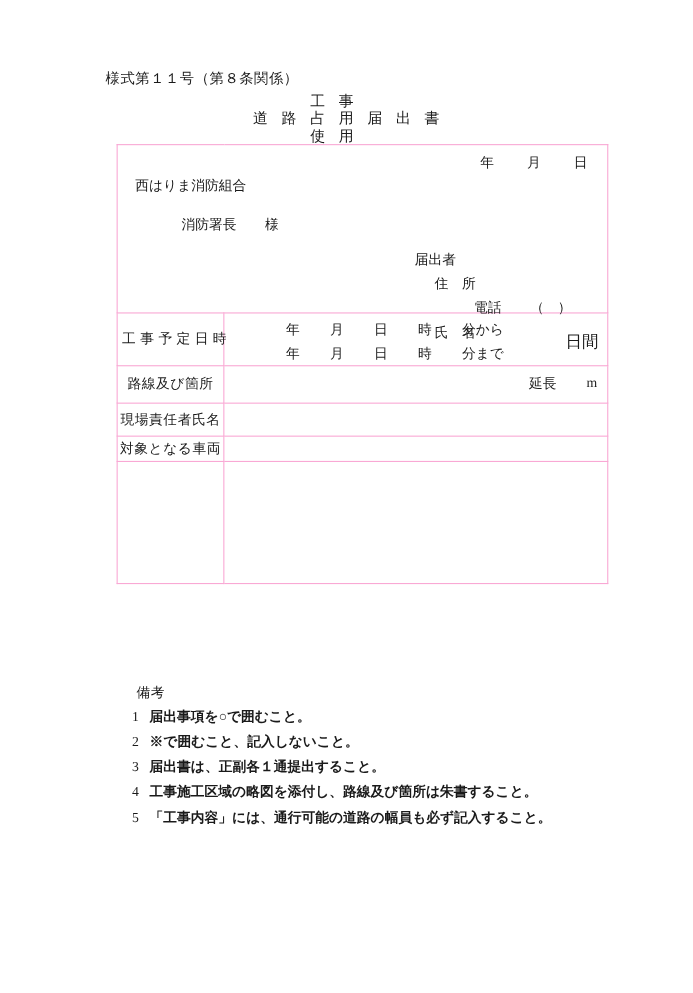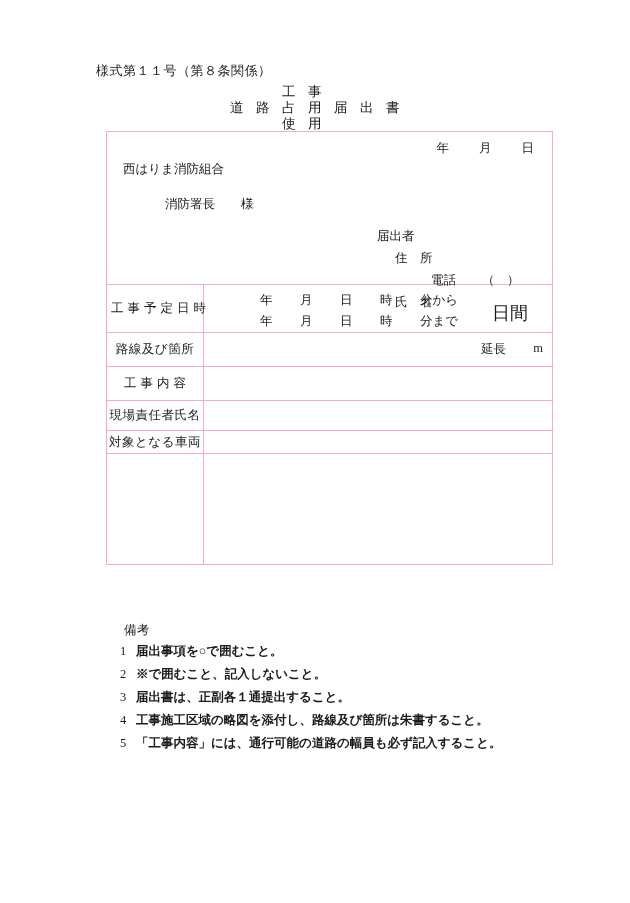--- a/index.html
+++ b/index.html
@@ -153,23 +153,23 @@
     left: 24px;
     top: 5px;
     font-size: 12.5px;
     line-height: 21px;
     white-space: nowrap;
     margin-left: 32px;
   }
   .sched-lines .u { display: inline-block; width: 40px; text-align: left; }
   .days {
     position: absolute;
-    right: 24px;
+    right: 8px;
     top: 16px;
-    font-size: 18px;
+    font-size: 15px;
   }
 
   
   .route-cell {
     height: 33px;
     position: relative;
   }
   .ext {
     position: absolute;
     right: 46px;
@@ -302,24 +302,20 @@
       </tr>
 
       <tr>
         <td class="label-cell"><span class="label-tight">路線及び箇所</span></td>
         <td class="route-cell">
           <div class="ext">延長</div>
           <div class="unit-m">m</div>
         </td>
       </tr>
 
-      <tr>
-        <td class="label-cell"><span class="label-spread">工事内容</span></td>
-        <td class="work-cell"></td>
-      </tr>
 
       <tr>
         <td class="label-cell"><span class="label-tight">現場責任者氏名</span></td>
         <td class="person-cell"></td>
       </tr>
 
       <tr>
         <td class="label-cell"><span class="label-tight">対象となる車両</span></td>
         <td class="vehicle-cell"></td>
       </tr>

